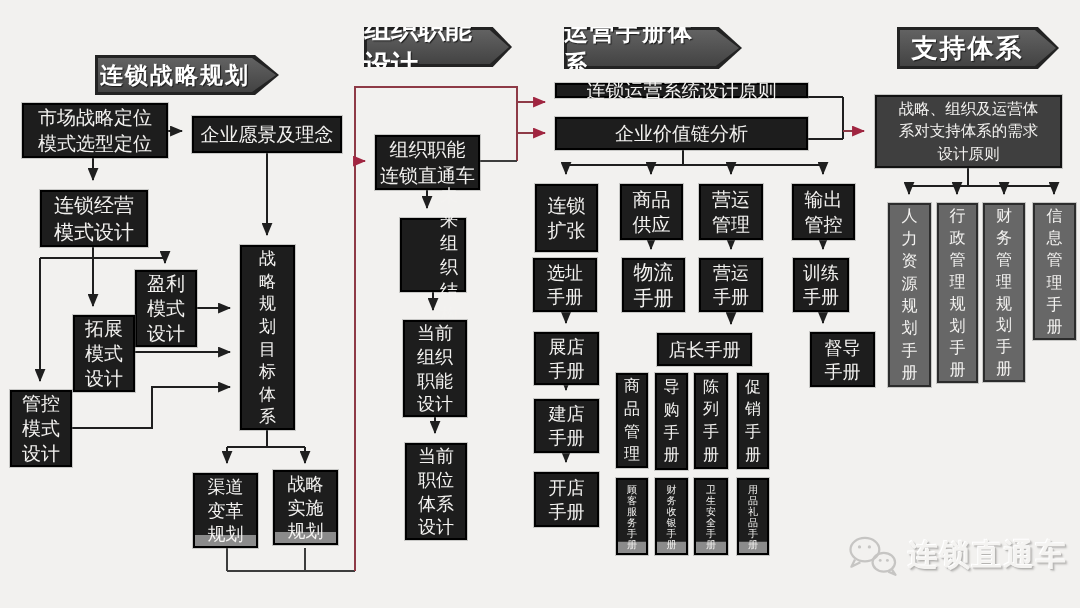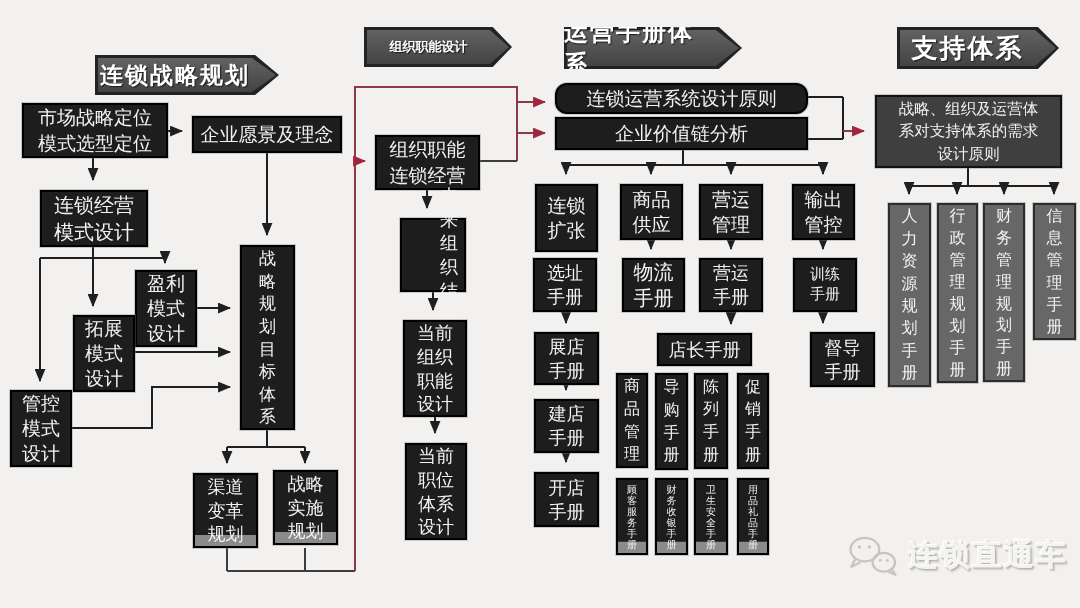--- a/index.html
+++ b/index.html
@@ -86,21 +86,21 @@
       <path d="M843,131 H864" stroke="#8e3a46" stroke-width="2" marker-end="url(#ah-r)"></path>
     </g>
   </svg>
 
   <div class="banner" style="left:95px;top:55px;width:167px;height:40px;padding-left:17px;">
     <div class="fill"></div>
     <div class="lbl" style="font-size:23px;">连锁战略规划</div>
   </div>
   <div class="banner" style="left:364px;top:27px;width:148px;height:40px;">
     <div class="fill"></div>
-    <div class="lbl" style="font-size:13px;letter-spacing:0;">组织职能设计</div>
+    <div class="lbl" style="font-size:27px;letter-spacing:0;">组织职能设计</div>
   </div>
   <div class="banner" style="left:564px;top:27px;width:178px;height:42px;">
     <div class="fill"></div>
     <div class="lbl" style="font-size:24px;">运营手册体系</div>
   </div>
   <div class="banner" style="left:897px;top:27px;width:162px;height:42px;">
     <div class="fill"></div>
     <div class="lbl" style="font-size:26px;">支持体系</div>
   </div>
 
@@ -127,50 +127,50 @@
 体
 系</div>
   <div class="box strip" style="left:193px;top:473px;width:65px;height:75px;font-size:18px;">渠道
 变革
 规划</div>
   <div class="box strip" style="left:273px;top:470px;width:65px;height:75px;font-size:18px;">战略
 实施
 规划</div>
 
   <div class="box" style="left:375px;top:135px;width:105px;height:55px;font-size:19px;">组织职能
-连锁经营</div>
+连锁直通车</div>
   <div class="box" style="left:400px;top:218px;width:66px;height:74px;font-size:18px;padding-left:32px;">未来
 组织
 结构</div>
   <div class="box" style="left:403px;top:320px;width:64px;height:97px;font-size:18px;">当前
 组织
 职能
 设计</div>
   <div class="box" style="left:405px;top:443px;width:62px;height:97px;font-size:18px;">当前
 职位
 体系
 设计</div>
 
-  <div class="box" style="left:555px;top:83px;width:253px;height:31px;font-size:19px;border-radius:12px;">连锁运营系统设计原则</div>
+  <div class="box" style="left:555px;top:83px;width:253px;height:15px;font-size:19px;">连锁运营系统设计原则</div>
   <div class="box" style="left:555px;top:117px;width:253px;height:33px;font-size:19px;">企业价值链分析</div>
   <div class="box" style="left:535px;top:184px;width:63px;height:68px;font-size:19px;">连锁
 扩张</div>
   <div class="box" style="left:620px;top:184px;width:63px;height:56px;font-size:19px;">商品
 供应</div>
   <div class="box" style="left:699px;top:184px;width:64px;height:56px;font-size:19px;">营运
 管理</div>
   <div class="box" style="left:792px;top:184px;width:63px;height:56px;font-size:19px;">输出
 管控</div>
   <div class="box" style="left:533px;top:258px;width:64px;height:54px;font-size:18px;">选址
 手册</div>
   <div class="box" style="left:622px;top:258px;width:63px;height:54px;font-size:20px;">物流
 手册</div>
   <div class="box" style="left:699px;top:258px;width:64px;height:54px;font-size:18px;">营运
 手册</div>
-  <div class="box" style="left:793px;top:258px;width:64px;height:54px;font-size:15px;">训练
+  <div class="box" style="left:793px;top:258px;width:56px;height:54px;font-size:18px;">训练
 手册</div>
   <div class="box" style="left:534px;top:332px;width:65px;height:53px;font-size:18px;">展店
 手册</div>
   <div class="box" style="left:657px;top:333px;width:95px;height:33px;font-size:18px;">店长手册</div>
   <div class="box" style="left:794px;top:332px;width:65px;height:55px;font-size:18px;margin-left:16px;">督导
 手册</div>
   <div class="box" style="left:534px;top:399px;width:65px;height:54px;font-size:18px;">建店
 手册</div>
   <div class="box" style="left:534px;top:472px;width:65px;height:55px;font-size:18px;">开店
 手册</div>

